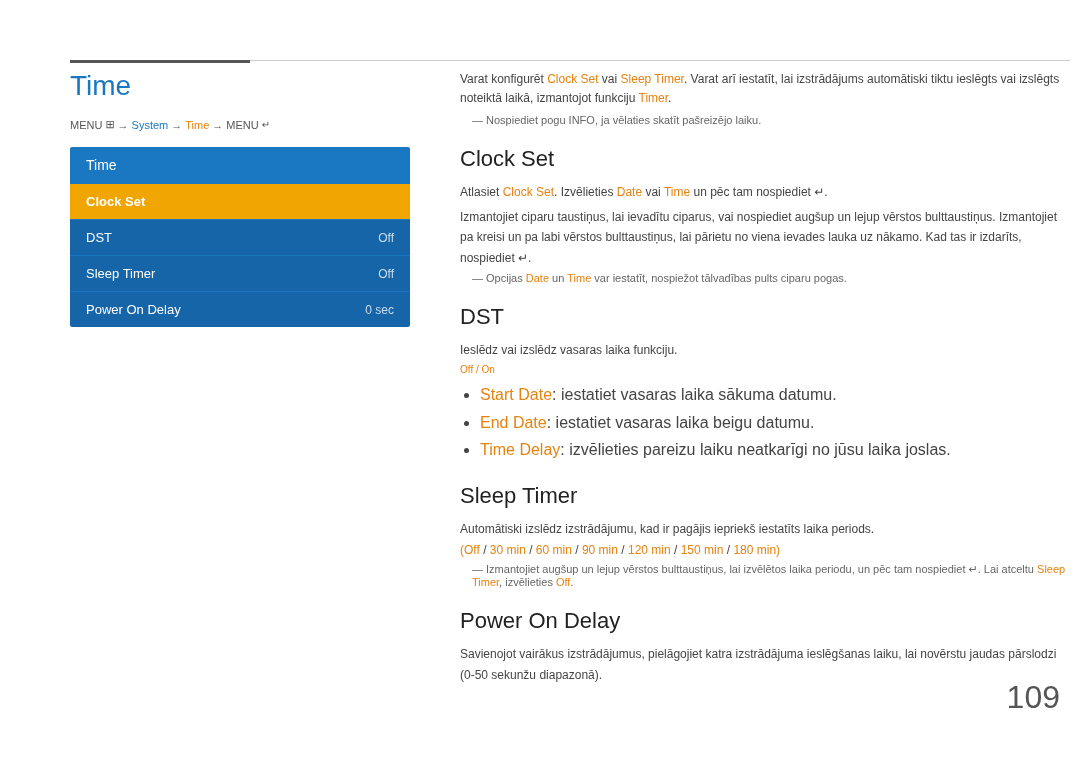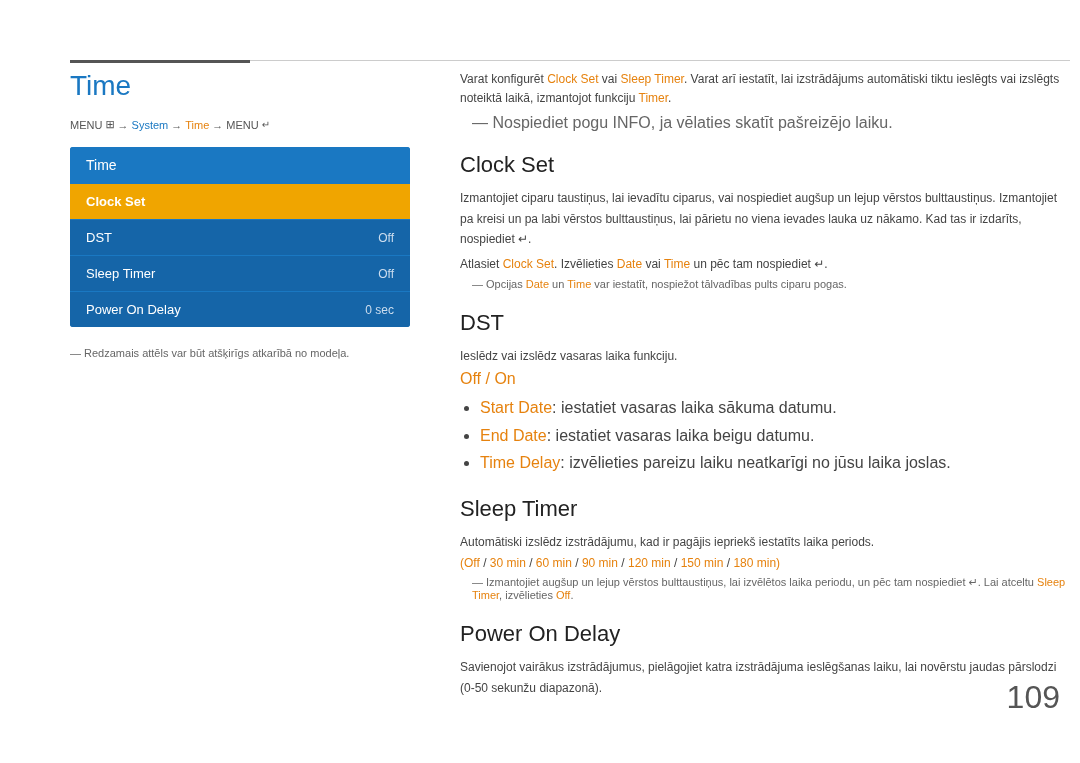--- a/index.html
+++ b/index.html
@@ -115,21 +115,21 @@
       right: 40px;
     }
 
     .intro-text {
       font-size: 12px;
       color: #444;
       line-height: 1.6;
       margin-bottom: 6px;
     }
     .intro-note {
-      font-size: 16px;
+      font-size: 11px;
       color: #666;
       margin-left: 12px;
       margin-bottom: 20px;
     }
     .intro-note::before { content: '— '; }
 
     .section-title {
       font-size: 22px;
       font-weight: 400;
       color: #222;
@@ -153,21 +153,21 @@
       color: #666;
       margin-left: 12px;
       margin-bottom: 8px;
     }
     .section-note::before { content: '— '; }
 
     .orange { color: #e6820e; }
 
     .dst-options {
       color: #e6820e;
-      font-size: 16px;
+      font-size: 10px;
       margin-bottom: 6px;
     }
 
     .bullet-list {
       margin-left: 20px;
       margin-bottom: 8px;
     }
     .bullet-list li {
       font-size: 16px;
       color: #444;
@@ -236,37 +236,36 @@
       <div class="menu-item">
         <span class="item-label">Sleep Timer</span>
         <span class="item-value">Off</span>
       </div>
       <div class="menu-item">
         <span class="item-label">Power On Delay</span>
         <span class="item-value">0 sec</span>
       </div>
     </div>
 
-    <div class="note-below">Redzamais attēls var būt atšķirīgs atkarībā no modeļa.</div>
 
   </div>
 
   <div class="right-col">
 
     <p class="intro-text">
       Varat konfigurēt <span class="orange">Clock Set</span> vai <span class="orange">Sleep Timer</span>. Varat arī iestatīt, lai izstrādājums automātiski tiktu ieslēgts vai izslēgts noteiktā laikā, izmantojot funkciju <span class="orange">Timer</span>.
     </p>
     <p class="intro-note">Nospiediet pogu INFO, ja vēlaties skatīt pašreizējo laiku.</p>
 
     <h2 class="section-title">Clock Set</h2>
     <p class="section-body">
+      Atlasiet <span class="orange">Clock Set</span>. Izvēlieties <span class="orange">Date</span> vai <span class="orange">Time</span> un pēc tam nospiediet ↵.
+    </p>
+    <p class="section-body">
       Izmantojiet ciparu taustiņus, lai ievadītu ciparus, vai nospiediet augšup un lejup vērstos bulttaustiņus. Izmantojiet pa kreisi un pa labi vērstos bulttaustiņus, lai pārietu no viena ievades lauka uz nākamo. Kad tas ir izdarīts, nospiediet ↵.
-    </p>
-    <p class="section-body">
-      Atlasiet <span class="orange">Clock Set</span>. Izvēlieties <span class="orange">Date</span> vai <span class="orange">Time</span> un pēc tam nospiediet ↵.
     </p>
     <p class="section-note">Opcijas <span class="orange">Date</span> un <span class="orange">Time</span> var iestatīt, nospiežot tālvadības pults ciparu pogas.</p>
 
     <h2 class="section-title">DST</h2>
     <p class="section-body">Ieslēdz vai izslēdz vasaras laika funkciju.</p>
     <p class="dst-options">Off / On</p>
     <ul class="bullet-list">
       <li><span class="orange">Start Date</span>: iestatiet vasaras laika sākuma datumu.</li>
       <li><span class="orange">End Date</span>: iestatiet vasaras laika beigu datumu.</li>
       <li><span class="orange">Time Delay</span>: izvēlieties pareizu laiku neatkarīgi no jūsu laika joslas.</li>

